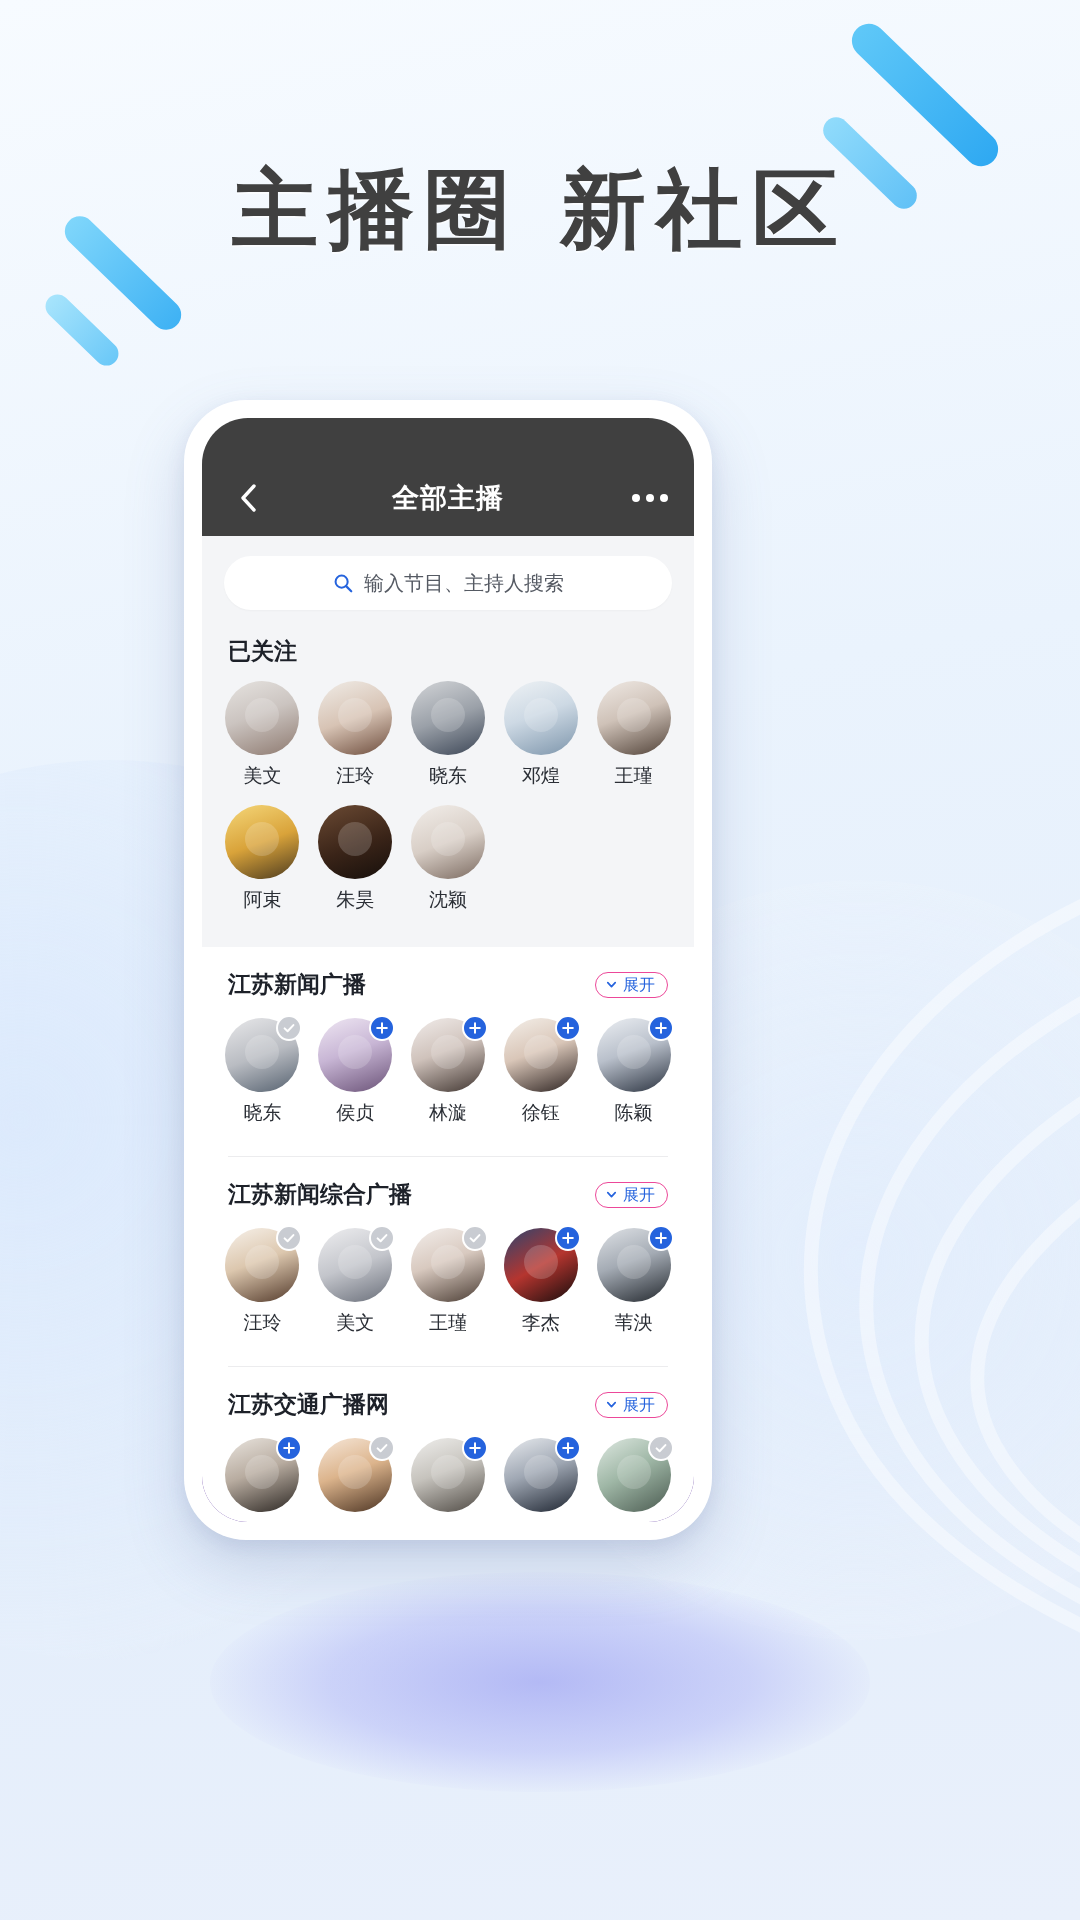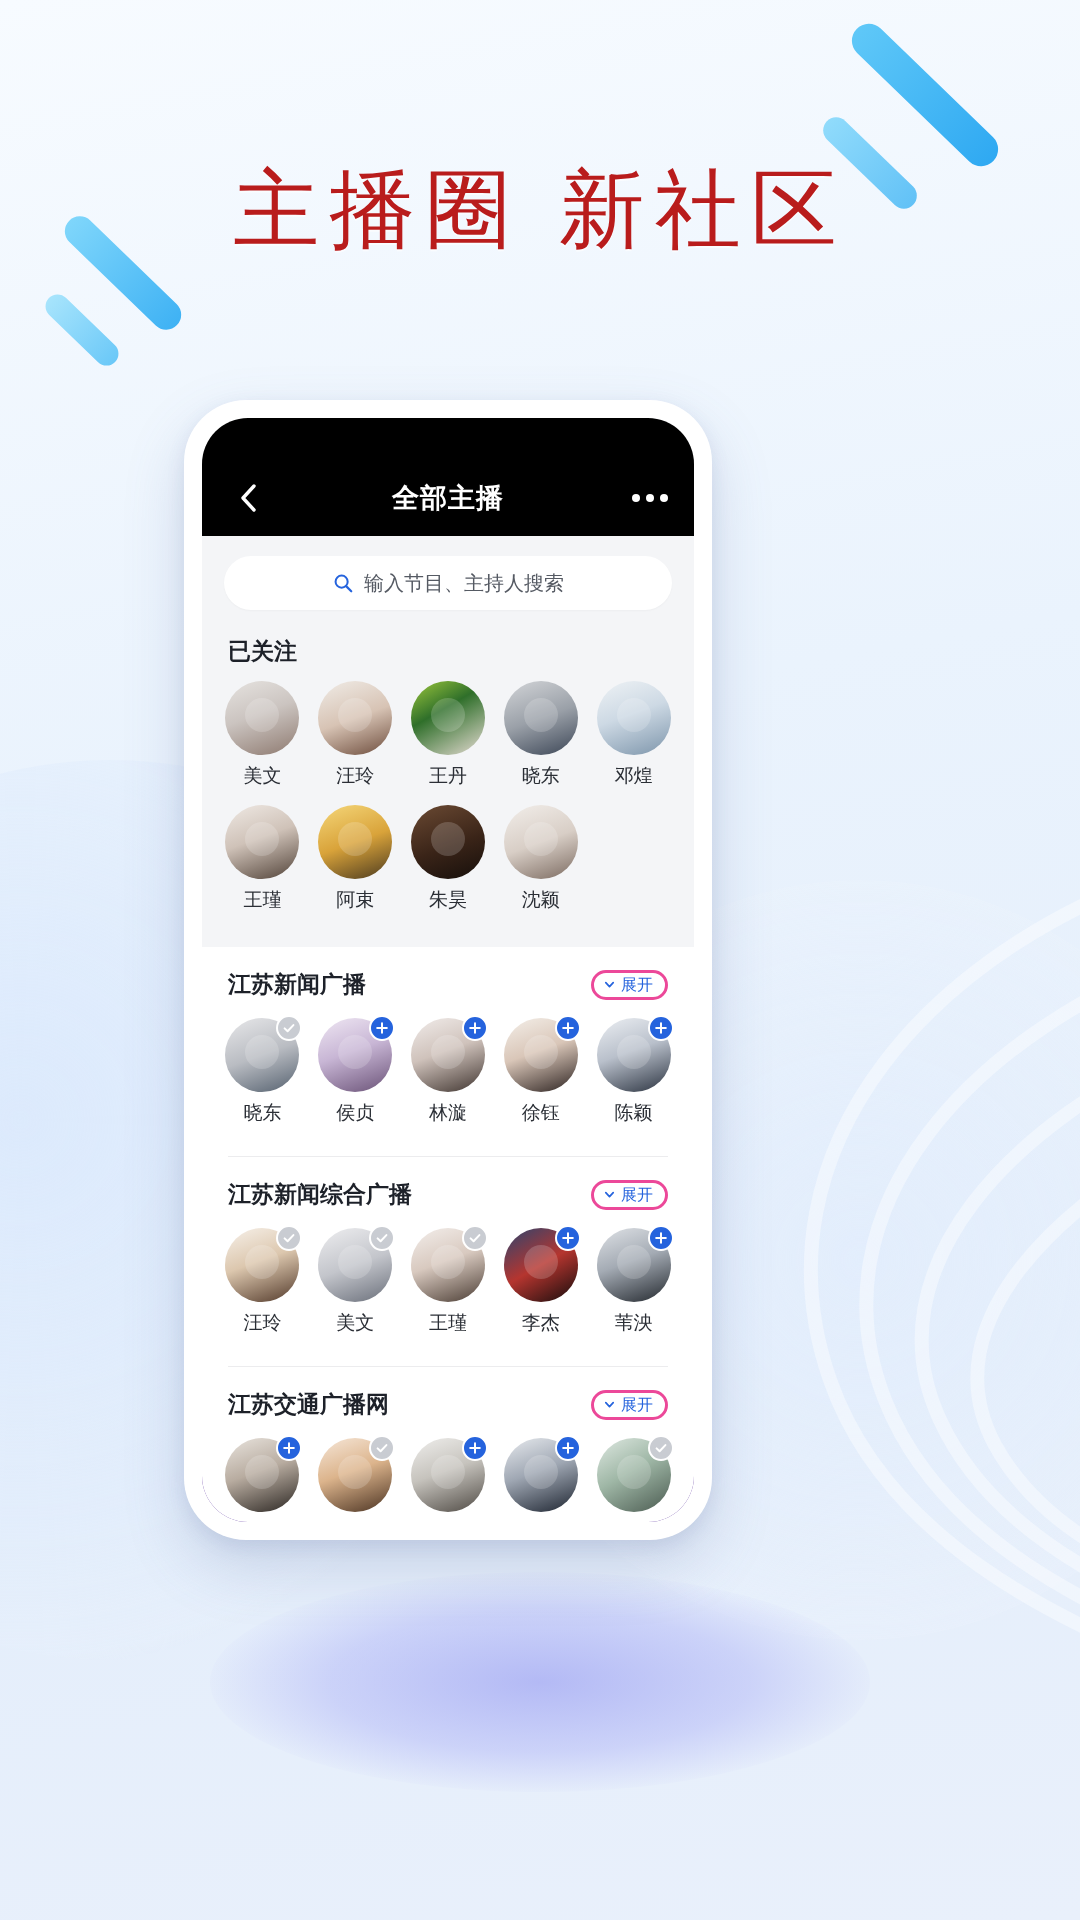--- a/index.html
+++ b/index.html
@@ -27,36 +27,36 @@
     background:linear-gradient(90deg,#5fc8f8,#2fa9f2);}
   .streak-b{width:120px;height:26px;right:150px;top:150px;
     background:linear-gradient(90deg,#7fd6fb,#49b8f5);opacity:.85;}
   .streak-c{width:150px;height:30px;left:48px;top:258px;
     background:linear-gradient(90deg,#7fd6fb,#3fb2f4);}
   .streak-d{width:92px;height:24px;left:36px;top:318px;
     background:linear-gradient(90deg,#9fe2fc,#5cc3f7);opacity:.9;}
 
   
   .headline{position:absolute;top:152px;left:0;width:100%;text-align:center;
-    font-size:86px;font-weight:400;letter-spacing:10px;color:#b91c1c;
+    font-size:86px;font-weight:700;letter-spacing:10px;color:#404040;
     text-shadow:0 2px 0 rgba(255,255,255,.6);}
 
   
   .device-shadow{position:absolute;left:50%;transform:translateX(-50%);
     bottom:128px;width:660px;height:220px;border-radius:50%;
     background:radial-gradient(ellipse at 50% 50%, rgba(138,142,240,.55) 0%, rgba(160,164,245,.38) 45%, rgba(210,214,250,.06) 72%, rgba(255,255,255,0) 75%);}
   .device{position:absolute;left:184px;top:400px;width:528px;height:1140px;
     border-radius:62px;background:#ffffff;
     box-shadow:0 26px 60px rgba(90,110,160,.22), 0 6px 18px rgba(90,110,160,.12);
     padding:18px;box-sizing:border-box;}
   .screen{width:100%;height:100%;border-radius:46px;overflow:hidden;
     background:#f4f5f7;position:relative;display:flex;flex-direction:column;}
 
   
-  .appbar{background:#000000;height:118px;flex:0 0 auto;display:flex;align-items:flex-end;
+  .appbar{background:#404040;height:118px;flex:0 0 auto;display:flex;align-items:flex-end;
     padding:0 26px 18px 26px;box-sizing:border-box;position:relative;}
   .back-btn{width:40px;height:40px;display:flex;align-items:center;justify-content:center;}
   .back-btn svg{display:block;}
   .appbar-title{position:absolute;left:0;right:0;bottom:20px;text-align:center;
     color:#fff;font-size:27px;font-weight:600;letter-spacing:1px;pointer-events:none;}
   .more-btn{margin-left:auto;display:flex;align-items:center;gap:6px;height:40px;}
   .more-btn i{width:8px;height:8px;border-radius:50%;background:#fff;display:block;}
 
   
   .body{flex:1 1 auto;overflow:hidden;background:#4c1d95;}
@@ -82,21 +82,21 @@
   .badge.add{background:#2563dd;}
   .badge.done{background:#c9ccd2;}
   .badge svg{display:block;}
   .nm{margin-top:8px;font-size:19px;color:#2b2f36;}
 
   
   .station{background:#fff;padding:0 0 2px 0;}
   .st-head{display:flex;align-items:center;padding:22px 26px 6px 26px;}
   .st-name{font-size:23px;font-weight:600;color:#1d2129;}
   .expand{margin-left:auto;display:flex;align-items:center;gap:5px;
-    border:3px solid #ec4899;color:#2563dd;border-radius:16px;
+    border:1px solid #ec4899;color:#2563dd;border-radius:16px;
     padding:4px 12px 4px 9px;font-size:16px;line-height:1;}
   .expand svg{display:block;}
   .divider{height:1px;background:#ececee;margin:14px 26px 0 26px;}
 
   
   .p1{background:linear-gradient(160deg,#e6e3e0 0%,#cbc4c0 45%,#8e7a70 100%);}
   .p2{background:linear-gradient(160deg,#f0ece7 0%,#d7c3b4 50%,#6d4c3c 100%);}
   .p3{background:linear-gradient(150deg,#9ec93c 0%,#2f6f2a 40%,#e7dcd4 100%);}
   .p4{background:linear-gradient(160deg,#d3d5d8 0%,#9aa0a8 50%,#3c4656 100%);}
   .p5{background:linear-gradient(160deg,#eef2f5 0%,#cdd9e4 45%,#7d95ab 100%);}
@@ -193,28 +193,20 @@
             <div class="cell">
               <div class="av-wrap">
                 <div class="av p2">
                   <span class="face"></span>
                 </div>
               </div>
               <span class="nm">汪玲</span>
             </div>
             <div class="cell">
               <div class="av-wrap">
-                <div class="av p3">
-                  <span class="face"></span>
-                </div>
-              </div>
-              <span class="nm">王丹</span>
-            </div>
-            <div class="cell">
-              <div class="av-wrap">
                 <div class="av p4">
                   <span class="face"></span>
                 </div>
               </div>
               <span class="nm">晓东</span>
             </div>
             <div class="cell">
               <div class="av-wrap">
                 <div class="av p5">
                   <span class="face"></span>

